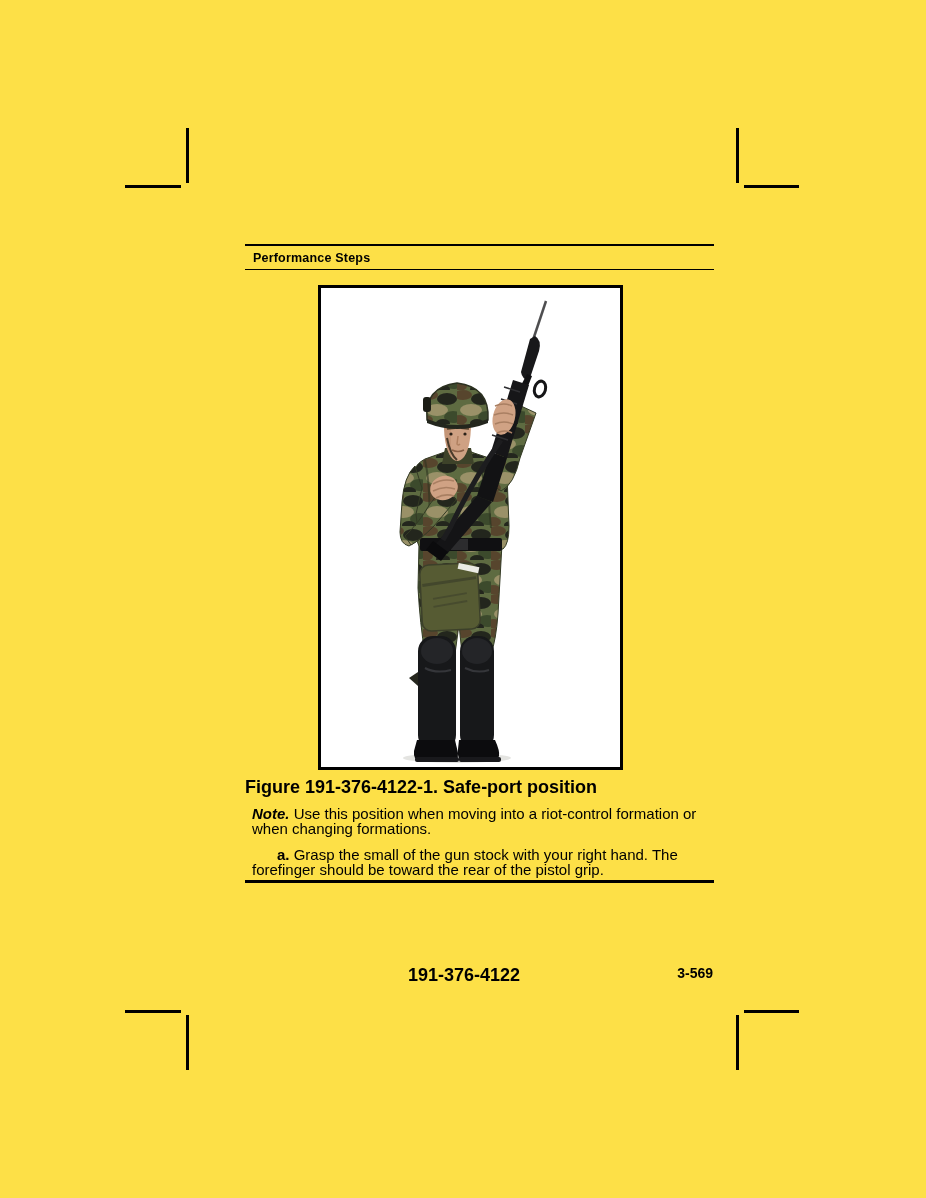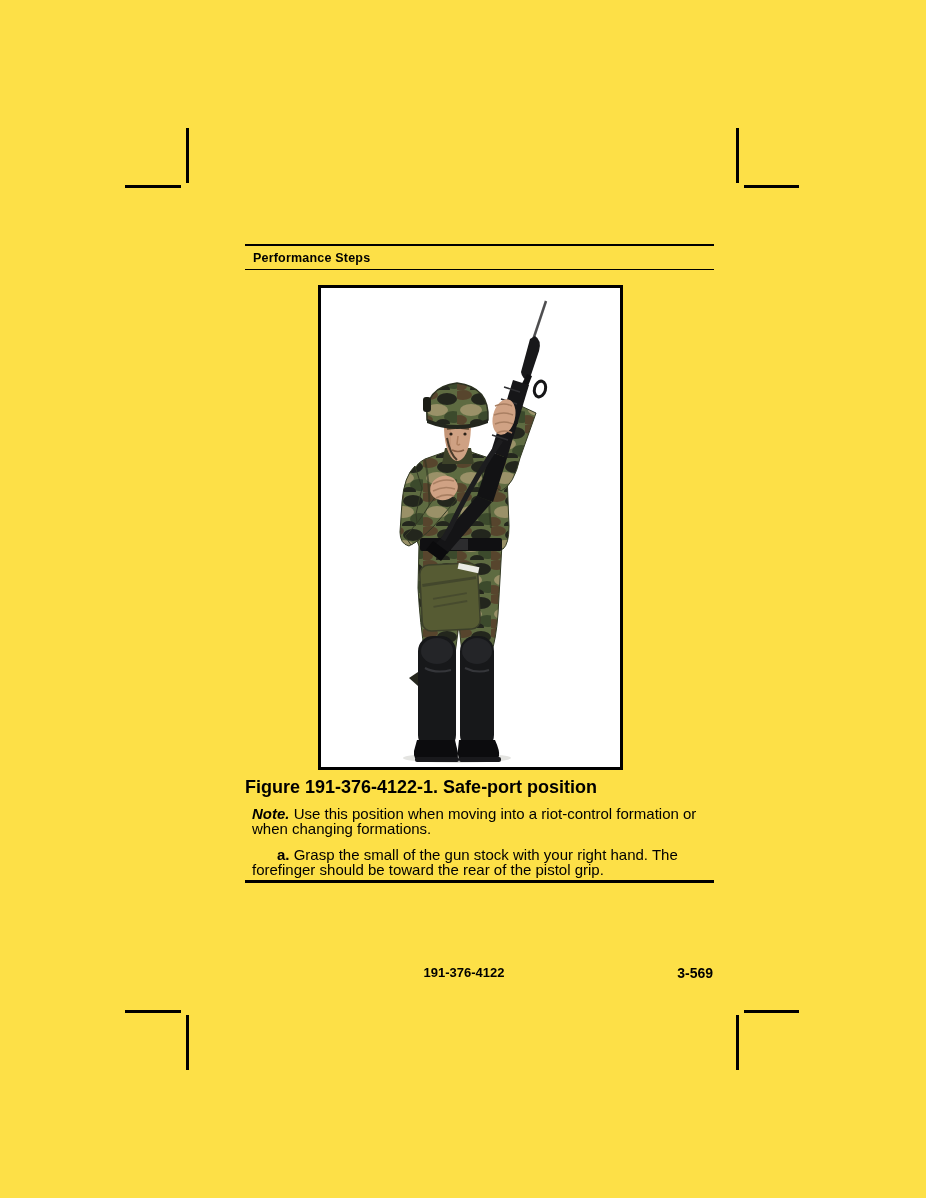--- a/index.html
+++ b/index.html
@@ -36,21 +36,21 @@
     font-size:15px; line-height:15px;
   }
   .note-label { font-weight:700; font-style:italic; }
   .step { text-indent:25px; }
   .step-label { font-weight:700; }
 
   .rule-bottom { margin-top:3px; height:2.5px; background:#000; }
 
   .footer-task {
     position:absolute; left:404px; top:965px; width:120px;
-    text-align:center; font-weight:700; font-size:13px;
+    text-align:center; font-weight:700; font-size:18px;
   }
   .footer-page {
     position:absolute; left:653px; top:965px; width:60px;
     text-align:right; font-weight:700; font-size:14px;
   }
 </style>
 </head>
 <body>
 
 <div class="page">

